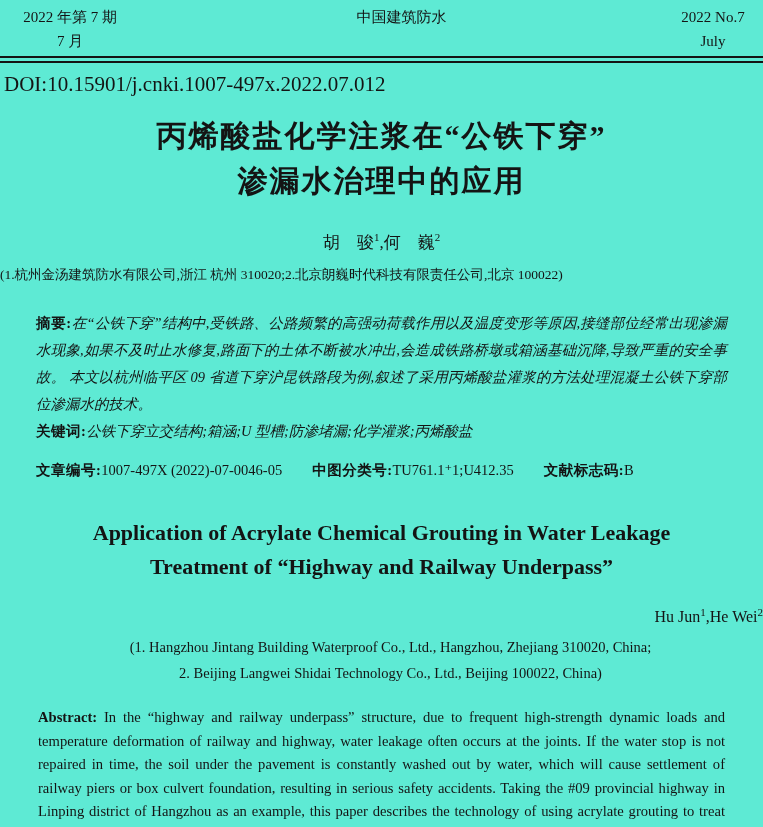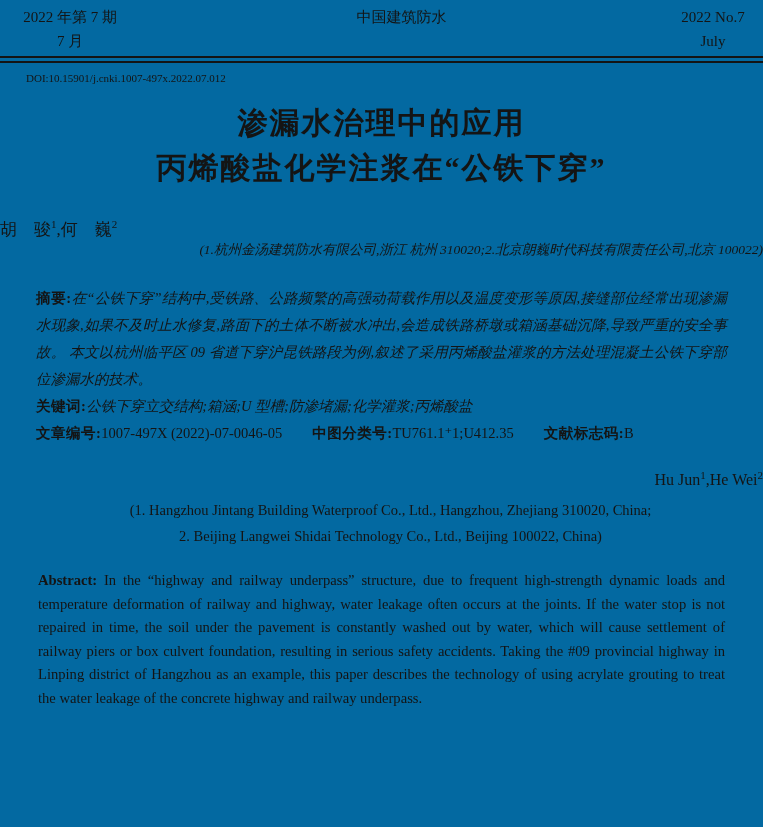--- a/index.html
+++ b/index.html
@@ -1,20 +1,20 @@
 <!DOCTYPE html>
 <html><head>
 <meta charset="utf-8">
 <style>
   * { margin: 0; padding: 0; box-sizing: border-box; }
   html, body { background: #ffffff; }
   .page {
     width: 763px;
     height: 827px;
-    background: #0369a1;
+    background: #5eead4;
     color: #141414;
     font-family: "Liberation Serif", "DejaVu Serif", serif;
     overflow: hidden;
     position: relative;
   }
 
   
   .journal-header {
     display: flex;
     justify-content: space-between;
@@ -28,60 +28,60 @@
   .jh-col.right { min-width: 80px; }
 
   .double-rule {
     margin: 3px 0 0 0;
     height: 7px;
     border-top: 2px solid #141414;
     border-bottom: 2px solid #141414;
   }
 
   .doi-line {
-    font-size: 11px;
-    padding: 9px 8px 0 26px;
+    font-size: 21px;
+    padding: 9px 8px 0 4px;
   }
 
   
   .cn-title {
     text-align: center;
     font-weight: bold;
     font-size: 30px;
     line-height: 45px;
     letter-spacing: 2px;
     margin-top: 16px;
   }
   .cn-authors {
-    text-align: left;
+    text-align: center;
     font-size: 17px;
     margin-top: 28px;
   }
   .cn-authors sup, .en-authors sup { font-size: 11px; }
   .cn-affiliation {
-    text-align: right;
+    text-align: left;
     font-size: 13.5px;
-    font-style: italic;
+    margin-top: 12px;
   }
 
   
   .cn-abstract-block {
     margin: 26px 36px 0 36px;
     font-size: 14.5px;
     line-height: 27px;
     text-align: justify;
   }
   .cn-label {
     font-weight: bold;
     font-style: normal;
     letter-spacing: 0.5px;
   }
   .kai { font-style: italic; }
   .meta-line { display: flex; flex-wrap: wrap; }
-  .meta-seg { margin-right: 30px; white-space: nowrap; }
+  .meta-seg { margin-right: 30px; white-space: nowrap; margin-top: 12px; }
   .meta-seg:last-child { margin-right: 0; }
   .meta-val { font-style: normal; }
 
   
   .en-title {
     text-align: center;
     font-weight: bold;
     font-size: 22px;
     line-height: 34px;
     margin-top: 32px;
@@ -123,22 +123,22 @@
       <span>2022 No.7</span>
       <span>July</span>
     </div>
   </div>
 
   <div class="double-rule"></div>
 
   <div class="doi-line">DOI:10.15901/j.cnki.1007-497x.2022.07.012</div>
 
   <div class="cn-title">
+    <div>丙烯酸盐化学注浆在“公铁下穿”</div>
     <div>渗漏水治理中的应用</div>
-    <div>丙烯酸盐化学注浆在“公铁下穿”</div>
   </div>
 
   <div class="cn-authors">
     <span>胡　骏</span><sup>1</sup><span>,</span><span>何　巍</span><sup>2</sup>
   </div>
 
   <div class="cn-affiliation">(1.杭州金汤建筑防水有限公司,浙江 杭州 310020;2.北京朗巍时代科技有限责任公司,北京 100022)</div>
 
   <div class="cn-abstract-block">
     <div>
@@ -153,20 +153,24 @@
       </span>
       <span class="meta-seg">
         <span class="cn-label">中图分类号:</span><span class="meta-val">TU761.1⁺1;U412.35</span>
       </span>
       <span class="meta-seg">
         <span class="cn-label">文献标志码:</span><span class="meta-val">B</span>
       </span>
     </div>
   </div>
 
+  <div class="en-title">
+    <div>Application of Acrylate Chemical Grouting in Water Leakage</div>
+    <div>Treatment of “Highway and Railway Underpass”</div>
+  </div>
 
   <div class="en-authors">
     <span>Hu Jun</span><sup>1</sup><span>,</span><span>He Wei</span><sup>2</sup>
   </div>
 
   <div class="en-affiliation">
     <div>(1. Hangzhou Jintang Building Waterproof Co., Ltd., Hangzhou, Zhejiang  310020, China;</div>
     <div>2. Beijing Langwei Shidai Technology Co., Ltd., Beijing  100022, China)</div>
   </div>
 

